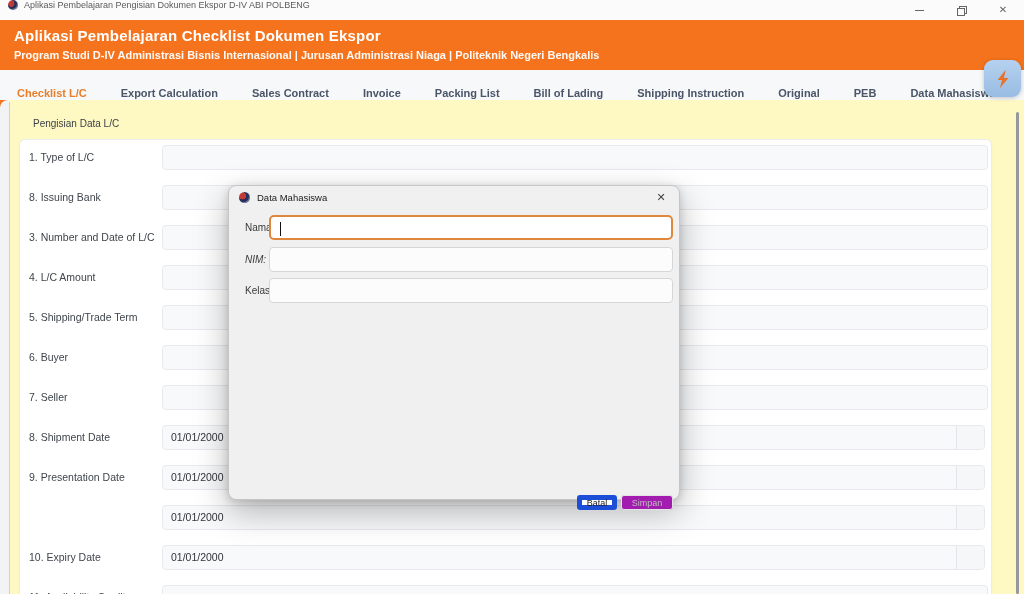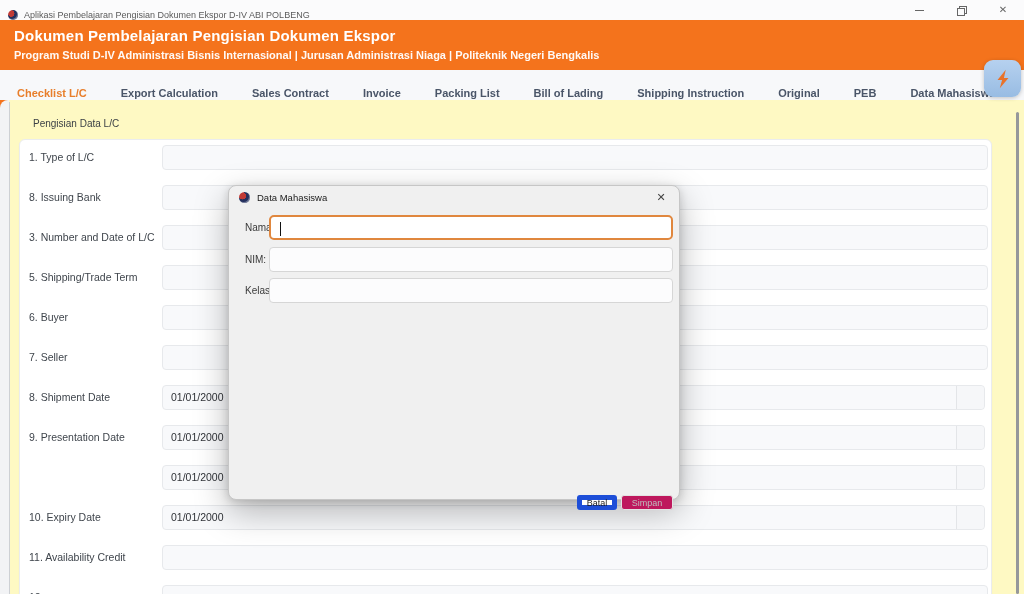--- a/index.html
+++ b/index.html
@@ -2,21 +2,21 @@
 <html><head>
 <meta charset="utf-8">
 <style>
   * { margin:0; padding:0; box-sizing:border-box; }
   html,body { width:1024px; height:594px; overflow:hidden; }
   body { font-family:"Liberation Sans", sans-serif; background:#FAFAFB; }
   #app { position:relative; width:1024px; height:594px; overflow:hidden; background:#FAFAFB; }
 
   
   .titlebar { position:absolute; left:0; top:0; width:1024px; height:20px;
-    background:#FBFBFC; display:flex; align-items:flex-end; padding-left:8px; }
+    background:#FBFBFC; display:flex; align-items:flex-start; padding-left:8px; }
   .app-logo { width:10px; height:10px; border-radius:50%;
     background:radial-gradient(circle at 32% 35%, #C13A35 0 34%, #24305E 36% 100%);
     box-shadow:inset -1px -1px 0 rgba(255,255,255,.35); flex:0 0 auto; }
   .titlebar-text { font-size:9px; color:#5B5B5B; margin-left:6px; white-space:nowrap; }
   .win-controls { position:absolute; right:0; top:0; height:20px; display:flex; }
   .win-btn { width:42px; height:20px; display:flex; align-items:center; justify-content:center; }
   .min-glyph { width:9px; height:1px; background:#666; display:block; }
   .restore-glyph { position:relative; width:8px; height:8px; display:block; }
   .restore-glyph::before { content:""; position:absolute; left:2px; top:0; width:6px; height:6px; border:1px solid #666; }
   .restore-glyph::after  { content:""; position:absolute; left:0; top:2px; width:6px; height:6px; border:1px solid #666; background:#FBFBFC; }
@@ -79,21 +79,21 @@
   .dlg-title { font-size:9.5px; color:#1B1B1B; margin-left:7px; }
   .dlg-close { margin-left:auto; font-size:11px; color:#444; width:16px; text-align:center; cursor:default; }
   .dlg-field-label { position:absolute; left:16px; font-size:10px; color:#3A3A3A; line-height:25px; height:25px; }
   .dlg-input { position:absolute; left:40px; width:404px; height:25px;
     background:#FCFCFD; border:1px solid #D6D6D6; border-radius:4px; }
   .dlg-input.focused { background:#fff; border:2px solid #E0873E; border-radius:5px; }
   .caret { position:absolute; left:9px; top:5px; width:1px; height:14px; background:#111; }
   .dlg-btn { position:absolute; top:309px; height:15px; font-size:9px; display:flex;
     align-items:center; justify-content:center; border-radius:3px; cursor:default; }
   .btn-batal { left:348px; width:40px; background:#fff; border:5px solid #1d4ed8; color:#1A1A1A; }
-  .btn-simpan { left:392px; width:52px; background:#be185d; border:1px solid #E3E3E3; color:#BFBFBF; }
+  .btn-simpan { left:392px; width:52px; background:#a21caf; border:1px solid #E3E3E3; color:#BFBFBF; }
 </style>
 </head>
 <body>
 
 <div id="app">
 
   <div class="titlebar">
     <span class="app-logo"></span>
     <span class="titlebar-text">Aplikasi Pembelajaran Pengisian Dokumen Ekspor D-IV ABI POLBENG</span>
     <div class="win-controls">
@@ -103,21 +103,21 @@
       <div class="win-btn">
           <span class="restore-glyph"></span>
         </div>
       <div class="win-btn">
           <span class="close-glyph">✕</span>
         </div>
     </div>
   </div>
 
   <div class="appheader">
-    <h1>Dokumen Pembelajaran Pengisian Dokumen Ekspor</h1>
+    <h1>Aplikasi Pembelajaran Checklist Dokumen Ekspor</h1>
     <div class="sub">Program Studi D-IV Administrasi Bisnis Internasional | Jurusan Administrasi Niaga | Politeknik Negeri Bengkalis</div>
   </div>
 
   <div class="tabbar" id="tabbar">
       <div class="tab active">
         <span>Checklist L/C</span>
       </div>
       <div class="tab">
         <span>Export Calculation</span>
       </div>
@@ -159,20 +159,24 @@
     </div>
         <div class="frow">
       <span class="flabel">8. Issuing Bank</span>
       <div class="finput"></div>
     </div>
         <div class="frow">
       <span class="flabel">3. Number and Date of L/C</span>
       <div class="finput"></div>
     </div>
         <div class="frow">
+      <span class="flabel">4. L/C Amount</span>
+      <div class="finput"></div>
+    </div>
+        <div class="frow">
       <span class="flabel">5. Shipping/Trade Term</span>
       <div class="finput"></div>
     </div>
         <div class="frow">
       <span class="flabel">6. Buyer</span>
       <div class="finput"></div>
     </div>
         <div class="frow">
       <span class="flabel">7. Seller</span>
       <div class="finput"></div>
@@ -218,21 +222,21 @@
       <span class="dlg-close">✕</span>
     </div>
     <div id="dlg-fields">
         <div>
       <span class="dlg-field-label" style="top: 29px;">Nama:</span>
       <div class="dlg-input focused" style="top: 29px;">
             <span class="caret"></span>
           </div>
     </div>
         <div>
-      <span class="dlg-field-label" style="top: 60.5px;">NIM:</span>
+      <span class="dlg-field-label" style="top: 60.5px; font-style: italic;">NIM:</span>
       <div class="dlg-input" style="top: 60.5px;"></div>
     </div>
         <div>
       <span class="dlg-field-label" style="top: 92px;">Kelas:</span>
       <div class="dlg-input" style="top: 92px;"></div>
     </div>
       </div>
     <div class="dlg-btn btn-batal">Batal</div>
     <div class="dlg-btn btn-simpan">Simpan</div>
   </div>

